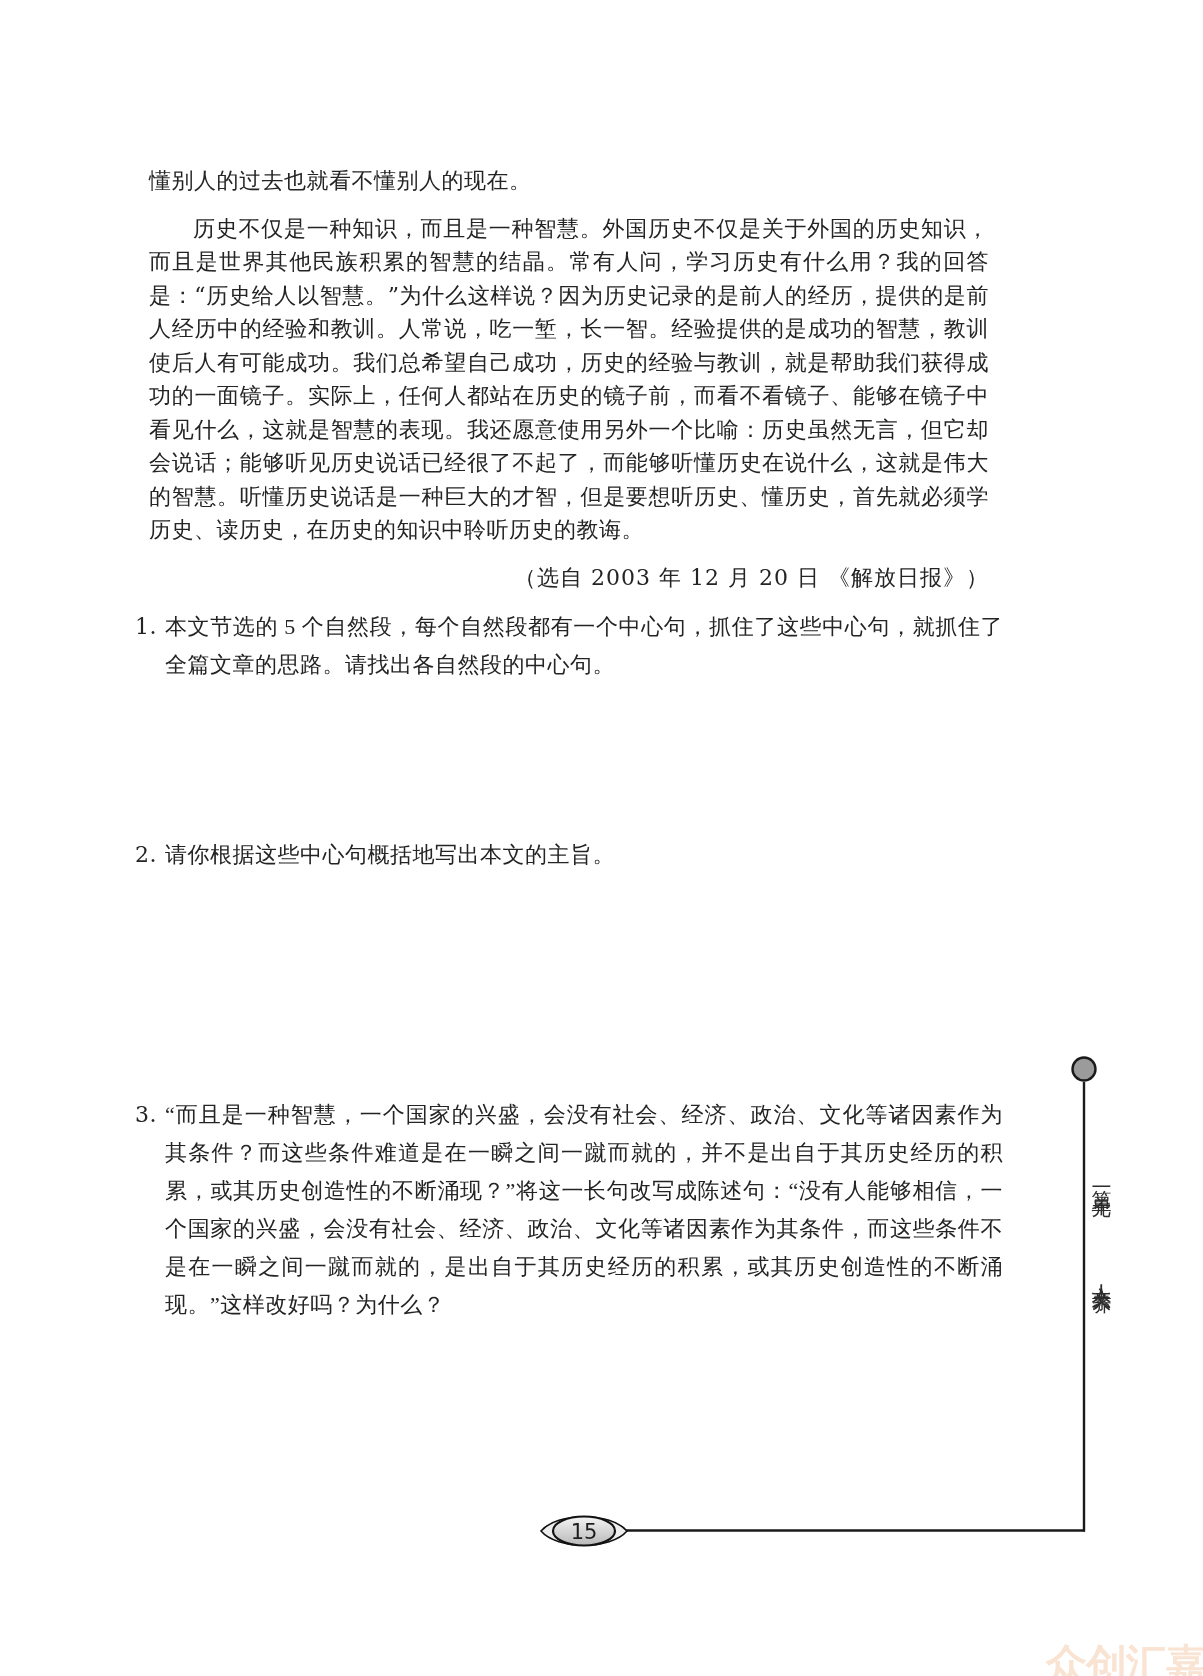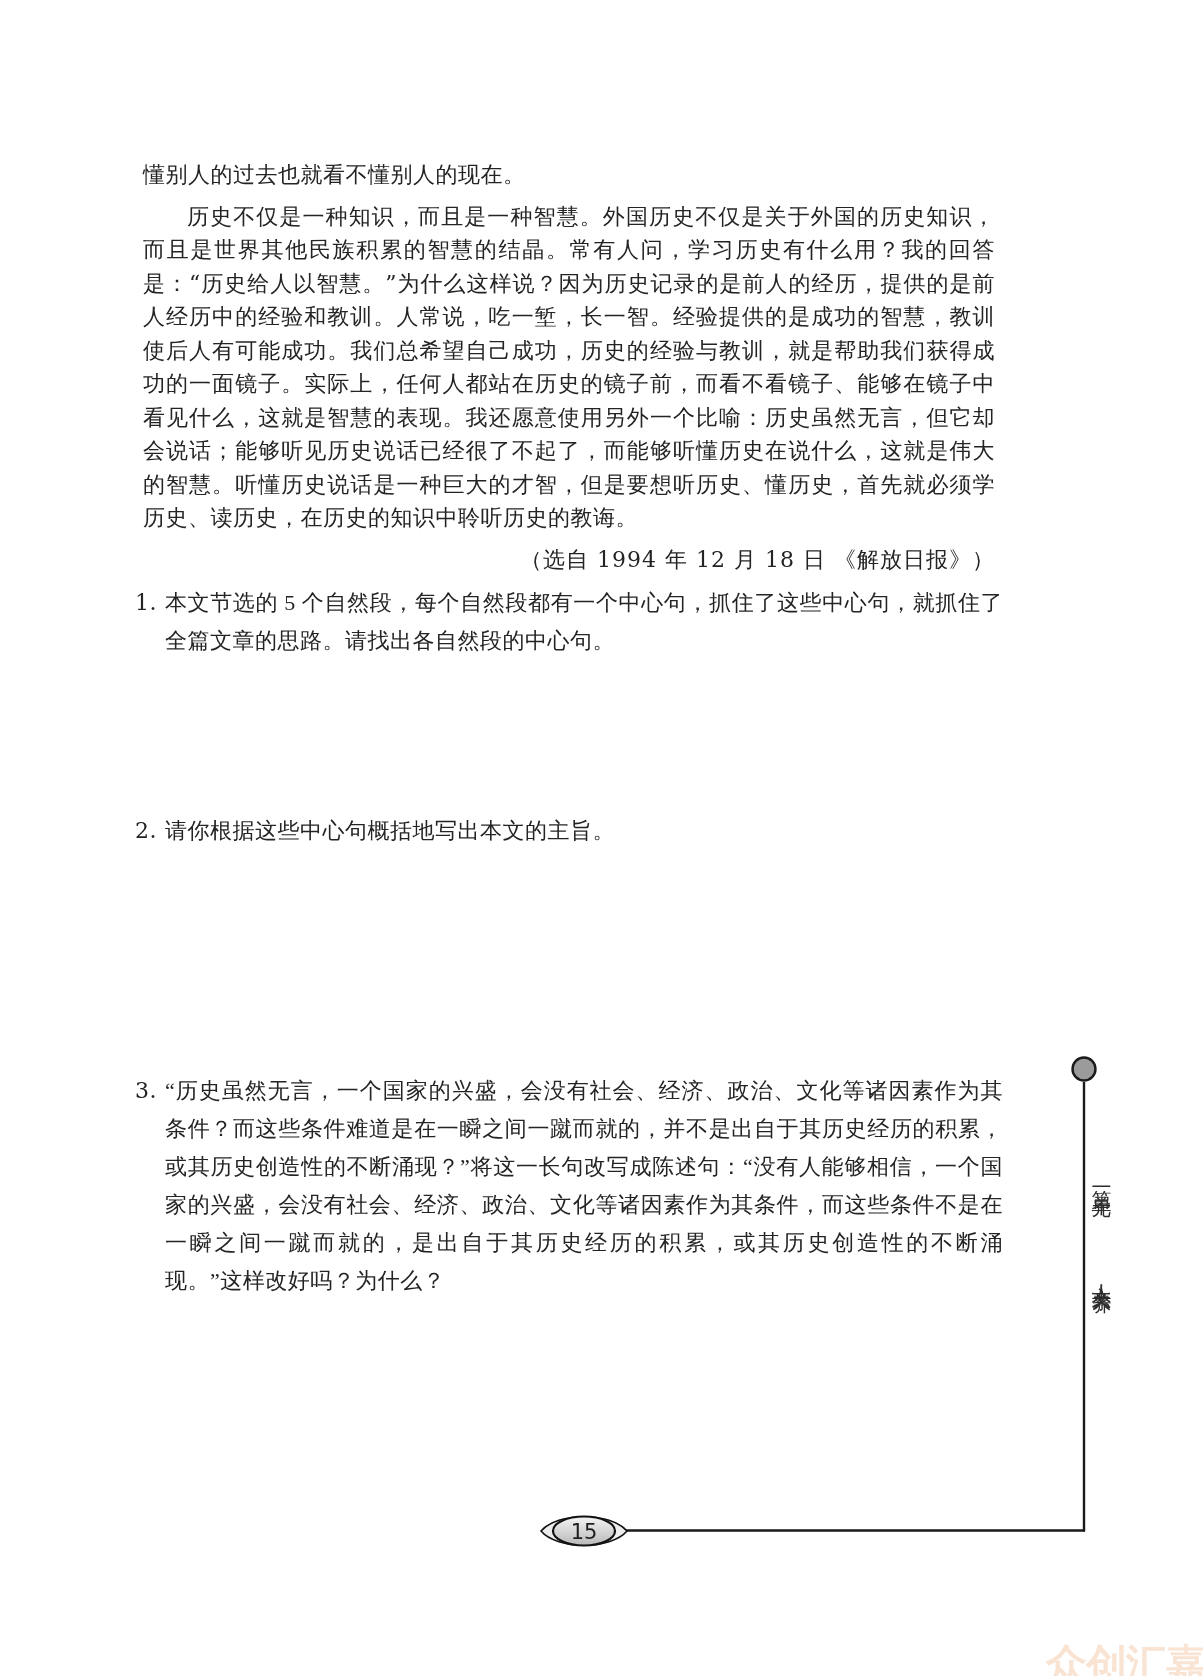--- a/index.html
+++ b/index.html
@@ -14,21 +14,21 @@
   .content {
     position: absolute;
     left: 135px; top: 150px;
     width: 868px;
     font-size: 22px;
     line-height: 33.5px;
     text-align: justify;
     letter-spacing: 0.5px;
     color: #242424;
   }
-  .content p { margin: 8px; }
+  .content p { margin: 14px; }
   .para-main { text-indent: 2em; }
   .attribution {
     text-align: right;
     letter-spacing: 1px;
     margin-top: 3px;
   }
   .questions {
     margin-top: 7px;
     font-size: 22px;
     line-height: 38px;
@@ -74,34 +74,34 @@
     letter-spacing: -1px;
     white-space: nowrap;
   }
 </style>
 </head>
 <body>
 
 <div class="content">
   <p>懂别人的过去也就看不懂别人的现在。</p>
   <p class="para-main">历史不仅是一种知识，而且是一种智慧。外国历史不仅是关于外国的历史知识，而且是世界其他民族积累的智慧的结晶。常有人问，学习历史有什么用？我的回答是：“历史给人以智慧。”为什么这样说？因为历史记录的是前人的经历，提供的是前人经历中的经验和教训。人常说，吃一堑，长一智。经验提供的是成功的智慧，教训使后人有可能成功。我们总希望自己成功，历史的经验与教训，就是帮助我们获得成功的一面镜子。实际上，任何人都站在历史的镜子前，而看不看镜子、能够在镜子中看见什么，这就是智慧的表现。我还愿意使用另外一个比喻：历史虽然无言，但它却会说话；能够听见历史说话已经很了不起了，而能够听懂历史在说什么，这就是伟大的智慧。听懂历史说话是一种巨大的才智，但是要想听历史、懂历史，首先就必须学历史、读历史，在历史的知识中聆听历史的教诲。</p>
-  <p class="attribution">（选自 1994 年 12 月 18 日 《解放日报》）</p>
+  <p class="attribution">（选自 2003 年 12 月 20 日 《解放日报》）</p>
 
   <div class="questions">
     <div class="question q1">
       <span class="qnum">1.</span>
       <div class="qtext">本文节选的 5 个自然段，每个自然段都有一个中心句，抓住了这些中心句，就抓住了全篇文章的思路。请找出各自然段的中心句。</div>
     </div>
     <div class="question q2">
       <span class="qnum">2.</span>
       <div class="qtext">请你根据这些中心句概括地写出本文的主旨。</div>
     </div>
     <div class="question q3">
       <span class="qnum">3.</span>
-      <div class="qtext">“历史虽然无言，一个国家的兴盛，会没有社会、经济、政治、文化等诸因素作为其条件？而这些条件难道是在一瞬之间一蹴而就的，并不是出自于其历史经历的积累，或其历史创造性的不断涌现？”将这一长句改写成陈述句：“没有人能够相信，一个国家的兴盛，会没有社会、经济、政治、文化等诸因素作为其条件，而这些条件不是在一瞬之间一蹴而就的，是出自于其历史经历的积累，或其历史创造性的不断涌现。”这样改好吗？为什么？</div>
+      <div class="qtext">“而且是一种智慧，一个国家的兴盛，会没有社会、经济、政治、文化等诸因素作为其条件？而这些条件难道是在一瞬之间一蹴而就的，并不是出自于其历史经历的积累，或其历史创造性的不断涌现？”将这一长句改写成陈述句：“没有人能够相信，一个国家的兴盛，会没有社会、经济、政治、文化等诸因素作为其条件，而这些条件不是在一瞬之间一蹴而就的，是出自于其历史经历的积累，或其历史创造性的不断涌现。”这样改好吗？为什么？</div>
     </div>
   </div>
 </div>
 
 <div class="sidebar-label sidebar-unit">第一单元</div>
 <div class="sidebar-label sidebar-topic">人文素养</div>
 
 <svg class="decor" viewBox="0 0 1203 1676" xmlns="http://www.w3.org/2000/svg">
   <defs>
     <linearGradient id="badgeGrad" x1="0" y1="0" x2="0" y2="1">

